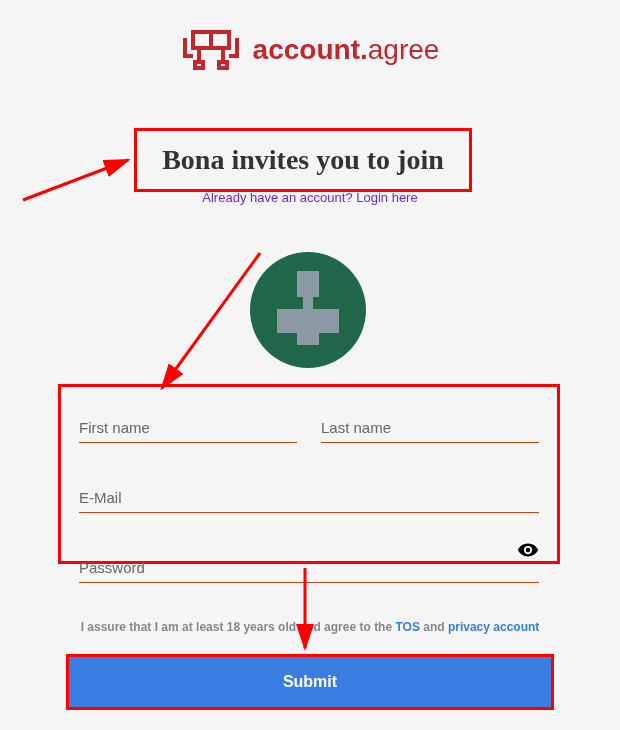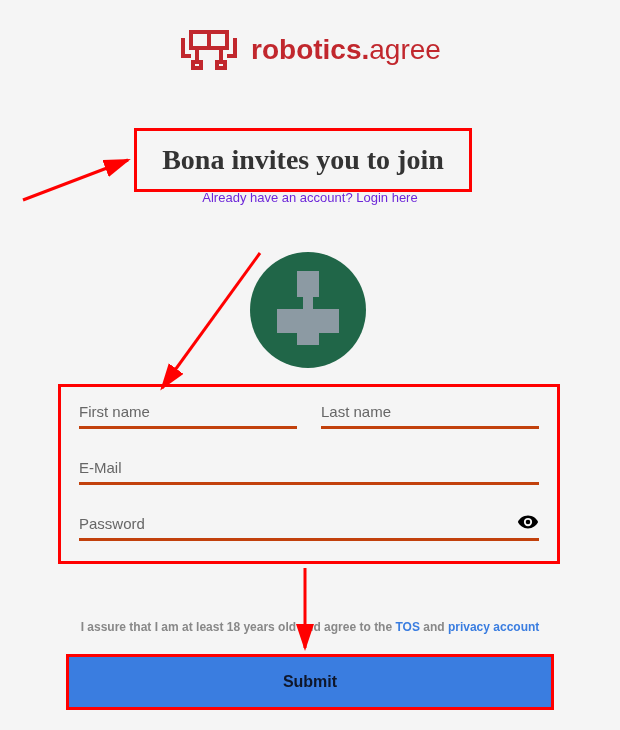--- a/index.html
+++ b/index.html
@@ -75,26 +75,27 @@
       padding: 10px 18px 0 18px;
     }
     .row {
       display: flex;
       gap: 24px;
       margin-bottom: 24px;
     }
     .field {
       flex: 1;
       border: none;
-      border-bottom: 3px solid #c2410c;
+      border-bottom: 1px solid #c2410c;
       padding: 6px 0;
       font-size: 15px;
       background: transparent;
       color: #6d28d9;
       outline: none;
+      margin-top: 16px;
     }
     .field::placeholder { color: #666; }
     .full { width: 100%; }
     .pwd-row { position: relative; display: flex; }
     .eye {
       position: absolute;
       right: 0;
       top: 2px;
       width: 22px;
       height: 22px;
@@ -114,21 +115,21 @@
       left: 66px;
       top: 654px;
       width: 488px;
       height: 56px;
       border: 3px solid #ff0000;
     }
     .submit-btn {
       width: 100%;
       height: 100%;
       background: #3a7de0;
-      color: #0f172a;
+      color: #ffffff;
       border: none;
       font-size: 16px;
       font-weight: 700;
       cursor: pointer;
     }
     .annotation {
       position: absolute;
       pointer-events: none;
     }
   </style>
@@ -144,21 +145,21 @@
         <line x1="18" y1="20" x2="18" y2="34"></line>
         <line x1="42" y1="20" x2="42" y2="34"></line>
         <polyline points="4,10 4,28 12,28"></polyline>
         <polyline points="56,10 56,28 48,28"></polyline>
         <rect x="14" y="34" width="8" height="6"></rect>
         <rect x="38" y="34" width="8" height="6"></rect>
       </g>
     </svg>
   </span>
   <span class="logo-text">
-    <span class="bold">robotics.</span><span>agree</span>
+    <span class="bold">account.</span><span>agree</span>
   </span>
 </div>
 
 <div class="heading-wrap">
   <h1 class="heading">Bona invites you to join</h1>
 </div>
 
 <div class="login-link">Already have an account? Login here</div>
 
 <div class="avatar-wrap">

